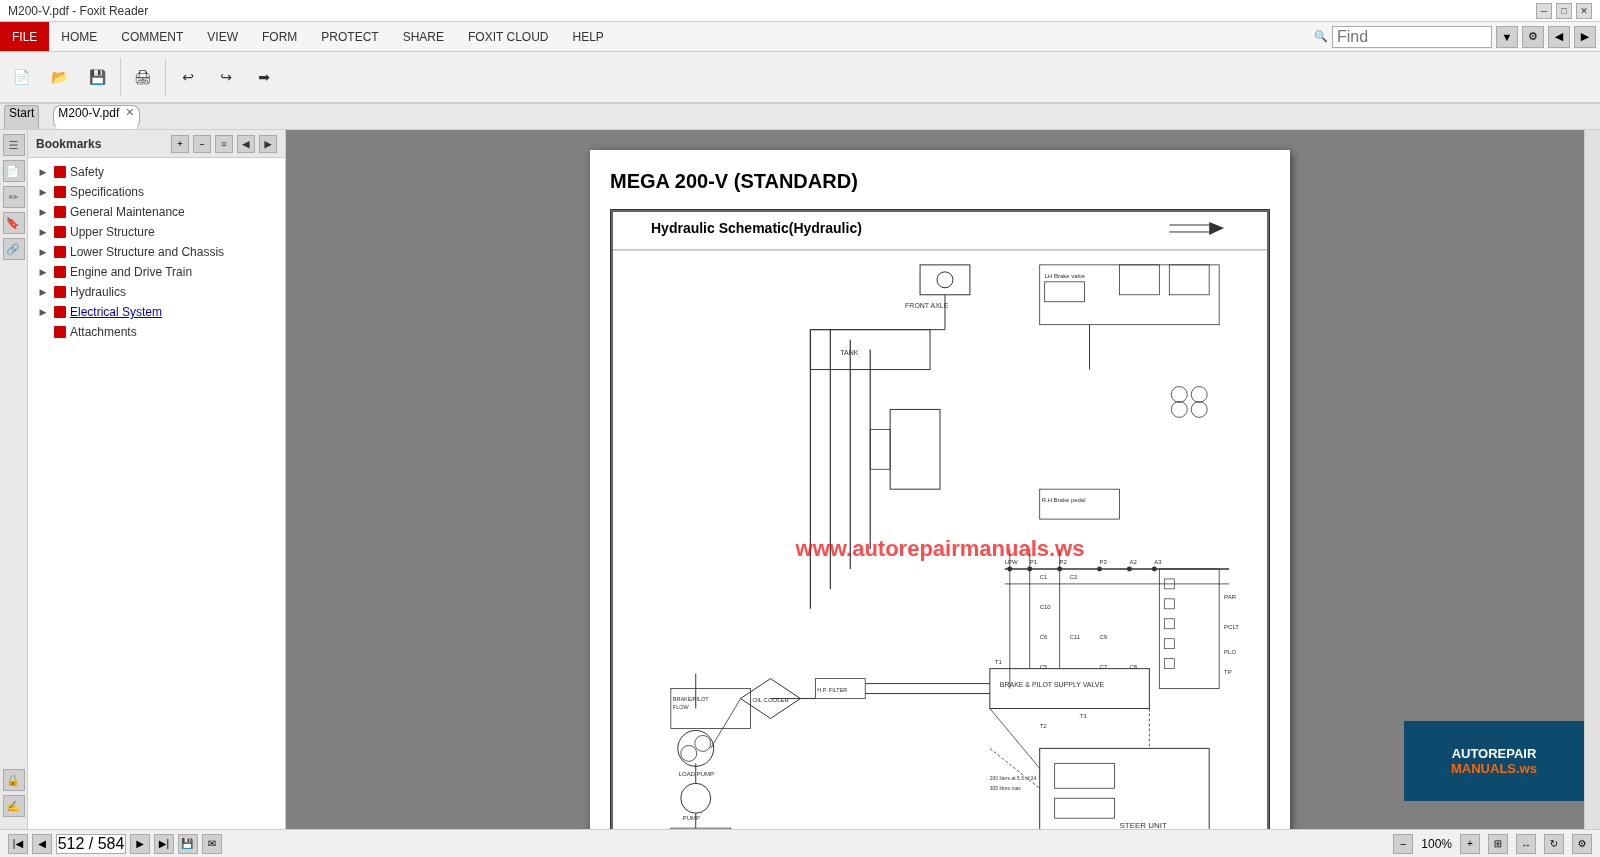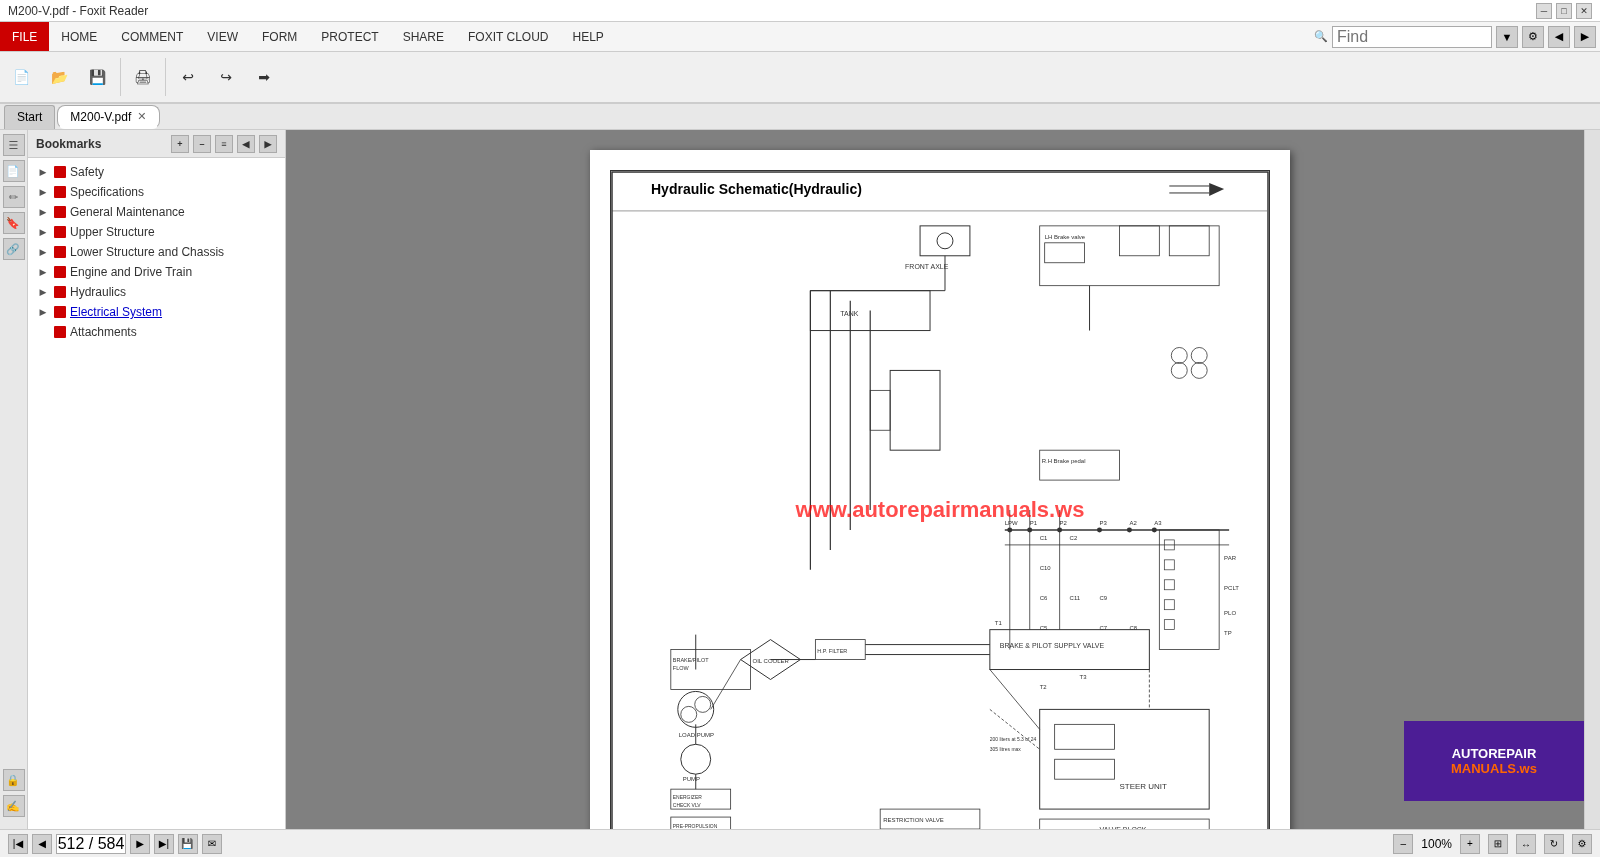--- a/index.html
+++ b/index.html
@@ -68,30 +68,30 @@
     .tabs-row {
       height: 26px;
       background: #e8e8e8;
       display: flex;
       align-items: center;
       border-bottom: 1px solid #ccc;
       padding: 0 4px;
     }
     .tab {
       height: 24px;
-      padding: 0 12px;
+      padding: 0 4px;
       background: #d0d0d0;
       border: 1px solid #aaa;
       border-bottom: none;
       font-size: 12px;
       cursor: pointer;
       display: flex;
-      align-items: center;
+      align-items: flex-start;
       gap: 6px;
-      margin-right: 2px;
+      margin-right: 14px;
       border-radius: 3px 3px 0 0;
     }
     .tab.active {
       background: #fff;
       border-bottom: 1px solid #fff;
       z-index: 1;
       border-radius: 8px;
     }
     .tab-close {
       font-size: 11px;
@@ -340,21 +340,21 @@
       font-size: 11px;
     }
 
     
     .autorepair-logo {
       position: absolute;
       bottom: 28px;
       right: 0;
       width: 180px;
       height: 80px;
-      background: #4c1d95;
+      background: #0c4a6e;
       display: flex;
       flex-direction: column;
       align-items: center;
       justify-content: center;
       color: #ff6600;
       font-size: 11px;
       font-weight: bold;
       text-align: center;
       padding: 4px;
     }
@@ -526,20 +526,21 @@
         <span class="item-label">Attachments</span>
       </div>
     </div>
   </div>
 
   <div class="content-area">
 
     <div style="width:10px"></div>
 
     <div class="pdf-page">
+      <div class="pdf-title">MEGA 200-V (STANDARD)</div>
       <div class="schematic-box">
         <div class="schematic-title">Hydraulic Schematic(Hydraulic)</div>
 
         <div class="watermark">www.autorepairmanuals.ws</div>
 
         <svg class="schematic-svg" viewBox="0 0 660 680" xmlns="http://www.w3.org/2000/svg">
 
           <rect x="1" y="1" width="658" height="678" fill="none" stroke="#333" stroke-width="1.5"></rect>
 
           <line x1="1" y1="40" x2="658" y2="40" stroke="#333" stroke-width="0.5"></line>

